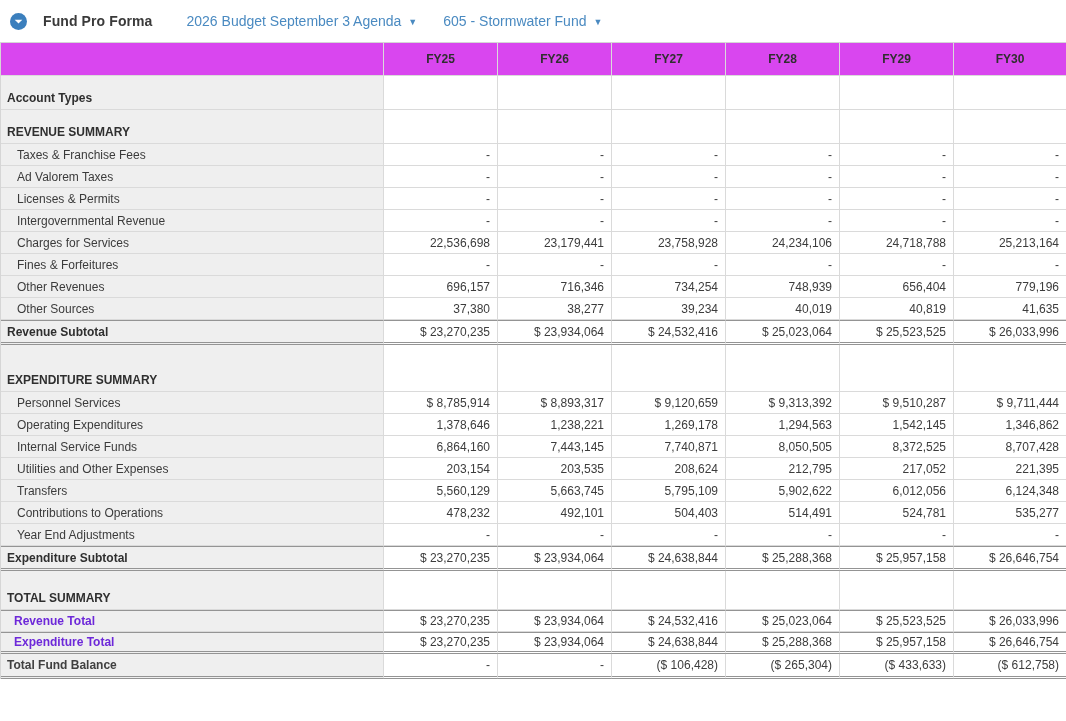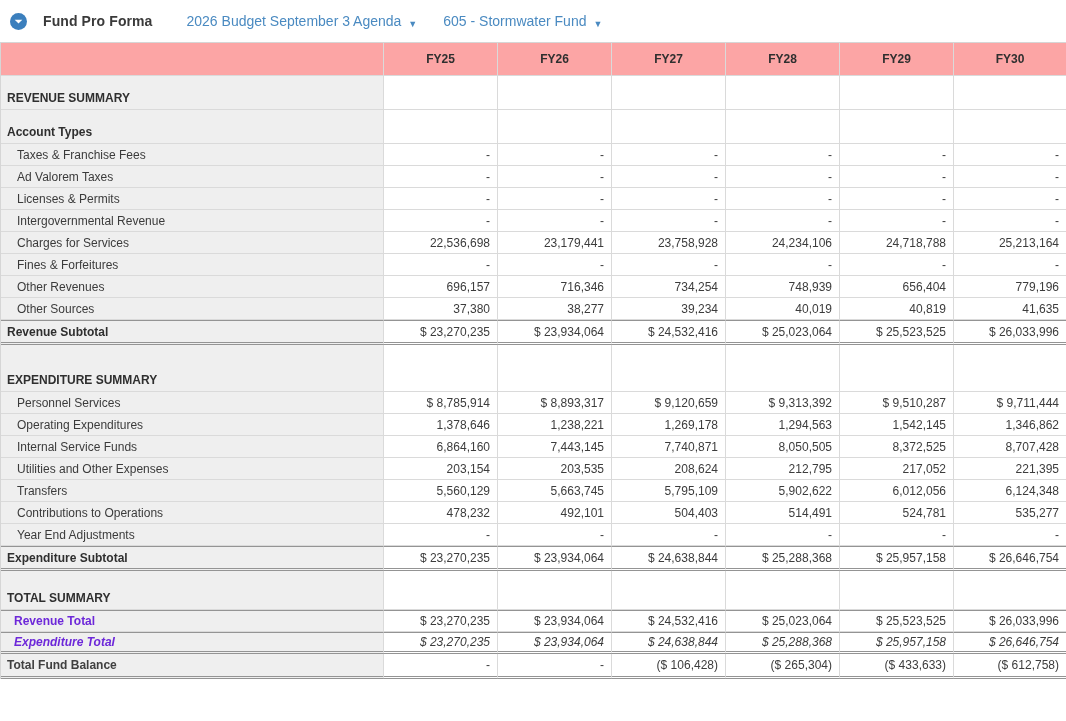--- a/index.html
+++ b/index.html
@@ -30,21 +30,21 @@
     color: #3a3a3a;
     margin-right: 34px;
     letter-spacing: 0.1px;
   }
   .dropdown {
     font-size: 14px;
     color: #4a8ac1;
     margin-right: 26px;
     cursor: pointer;
     display: inline-flex;
-    align-items: flex-end;
+    align-items: center;
     white-space: nowrap;
   }
   .dropdown .caret {
     font-size: 9px;
     margin-left: 7px;
     padding-top: 2px;
   }
 
   
   table.proforma {
@@ -58,21 +58,21 @@
   }
   .proforma th, .proforma td {
     border-right: 1px solid #dadada;
     border-bottom: 1px solid #dadada;
     padding: 0 7px;
     overflow: hidden;
     white-space: nowrap;
     font-weight: normal;
   }
   .proforma th {
-    background: #fca5a5;
+    background: #d946ef;
     font-weight: bold;
     text-align: center;
     height: 33px;
     color: #2f2f2f;
   }
   .proforma td.label {
     background: #efefef;
     text-align: left;
     padding-left: 6px;
   }
@@ -88,21 +88,21 @@
   tr.section_md td   { height: 39px; vertical-align: bottom; padding-bottom: 4px; }
   tr.section td.label, tr.section_lg td.label, tr.section_md td.label { font-weight: bold; color: #2f2f2f; }
 
   tr.data td { height: 22px; }
   tr.data td.label { padding-left: 16px; }
 
   tr.subtotal td { height: 25px; border-top: 1px solid #949494; border-bottom: 3px double #949494; }
   tr.subtotal td.label { font-weight: bold; color: #2f2f2f; }
 
   tr.total td, tr.total_dbl td { height: 22px; border-top: 1px solid #949494; }
-  tr.total_dbl td { border-bottom: 3px double #949494; font-style: italic; }
+  tr.total_dbl td { border-bottom: 3px double #949494; }
   tr.total td.label, tr.total_dbl td.label { font-weight: bold; color: #6d28d9; padding-left: 13px; }
 
   tr.grand td { height: 25px; border-bottom: 3px double #949494; }
   tr.grand td.label { font-weight: bold; color: #404040; }
 </style>
 </head>
 <body>
 
 <div class="toolbar">
   <span class="collapse-btn">
@@ -138,30 +138,30 @@
     <th>FY25</th>
         <th>FY26</th>
         <th>FY27</th>
         <th>FY28</th>
         <th>FY29</th>
         <th>FY30</th>
       </tr>
   </thead>
   <tbody id="table-body">
       <tr class="section">
+        <td class="label">Account Types</td>
+        <td class="num"></td>
+        <td class="num"></td>
+        <td class="num"></td>
+        <td class="num"></td>
+        <td class="num"></td>
+        <td class="num"></td>
+      </tr>
+      <tr class="section">
         <td class="label">REVENUE SUMMARY</td>
-        <td class="num"></td>
-        <td class="num"></td>
-        <td class="num"></td>
-        <td class="num"></td>
-        <td class="num"></td>
-        <td class="num"></td>
-      </tr>
-      <tr class="section">
-        <td class="label">Account Types</td>
         <td class="num"></td>
         <td class="num"></td>
         <td class="num"></td>
         <td class="num"></td>
         <td class="num"></td>
         <td class="num"></td>
       </tr>
       <tr class="data">
         <td class="label">Taxes &amp; Franchise Fees</td>
         <td class="num">-</td>

